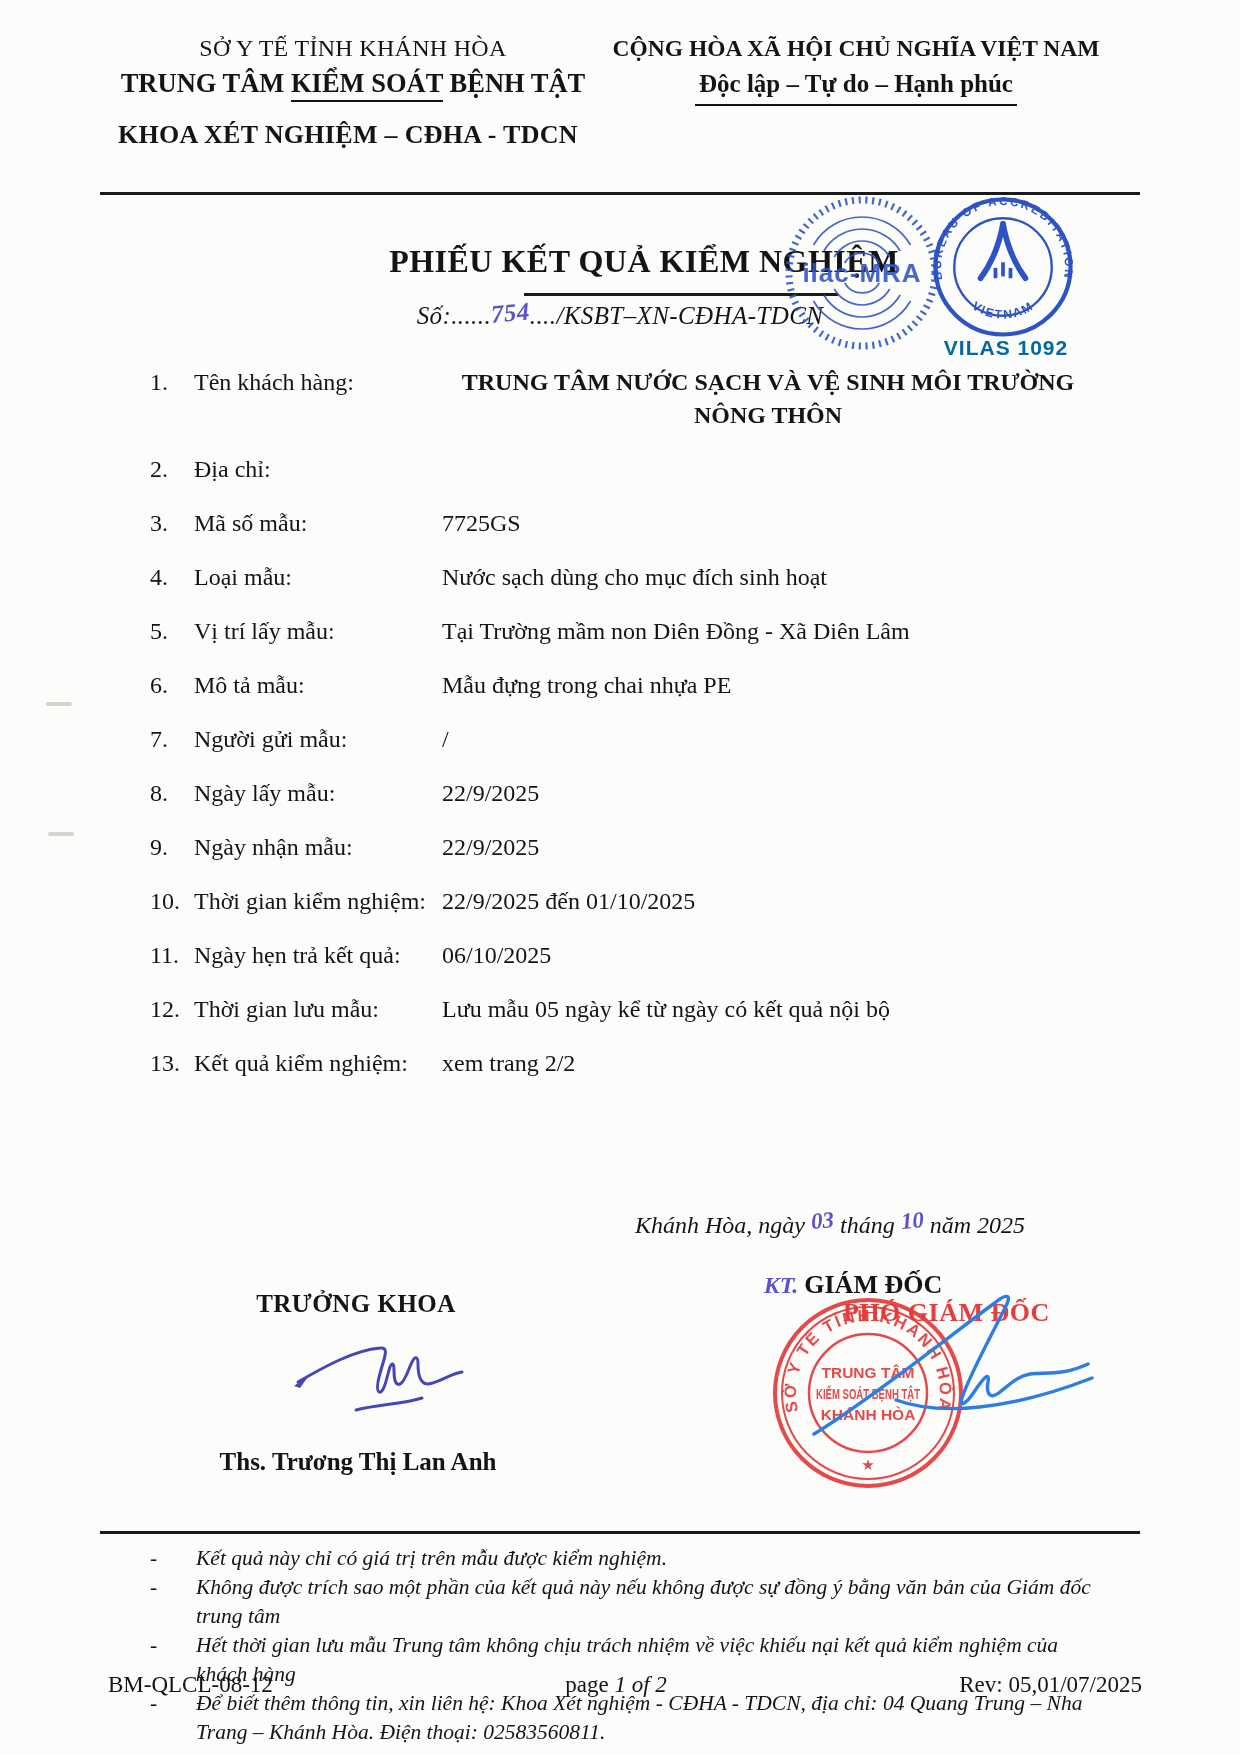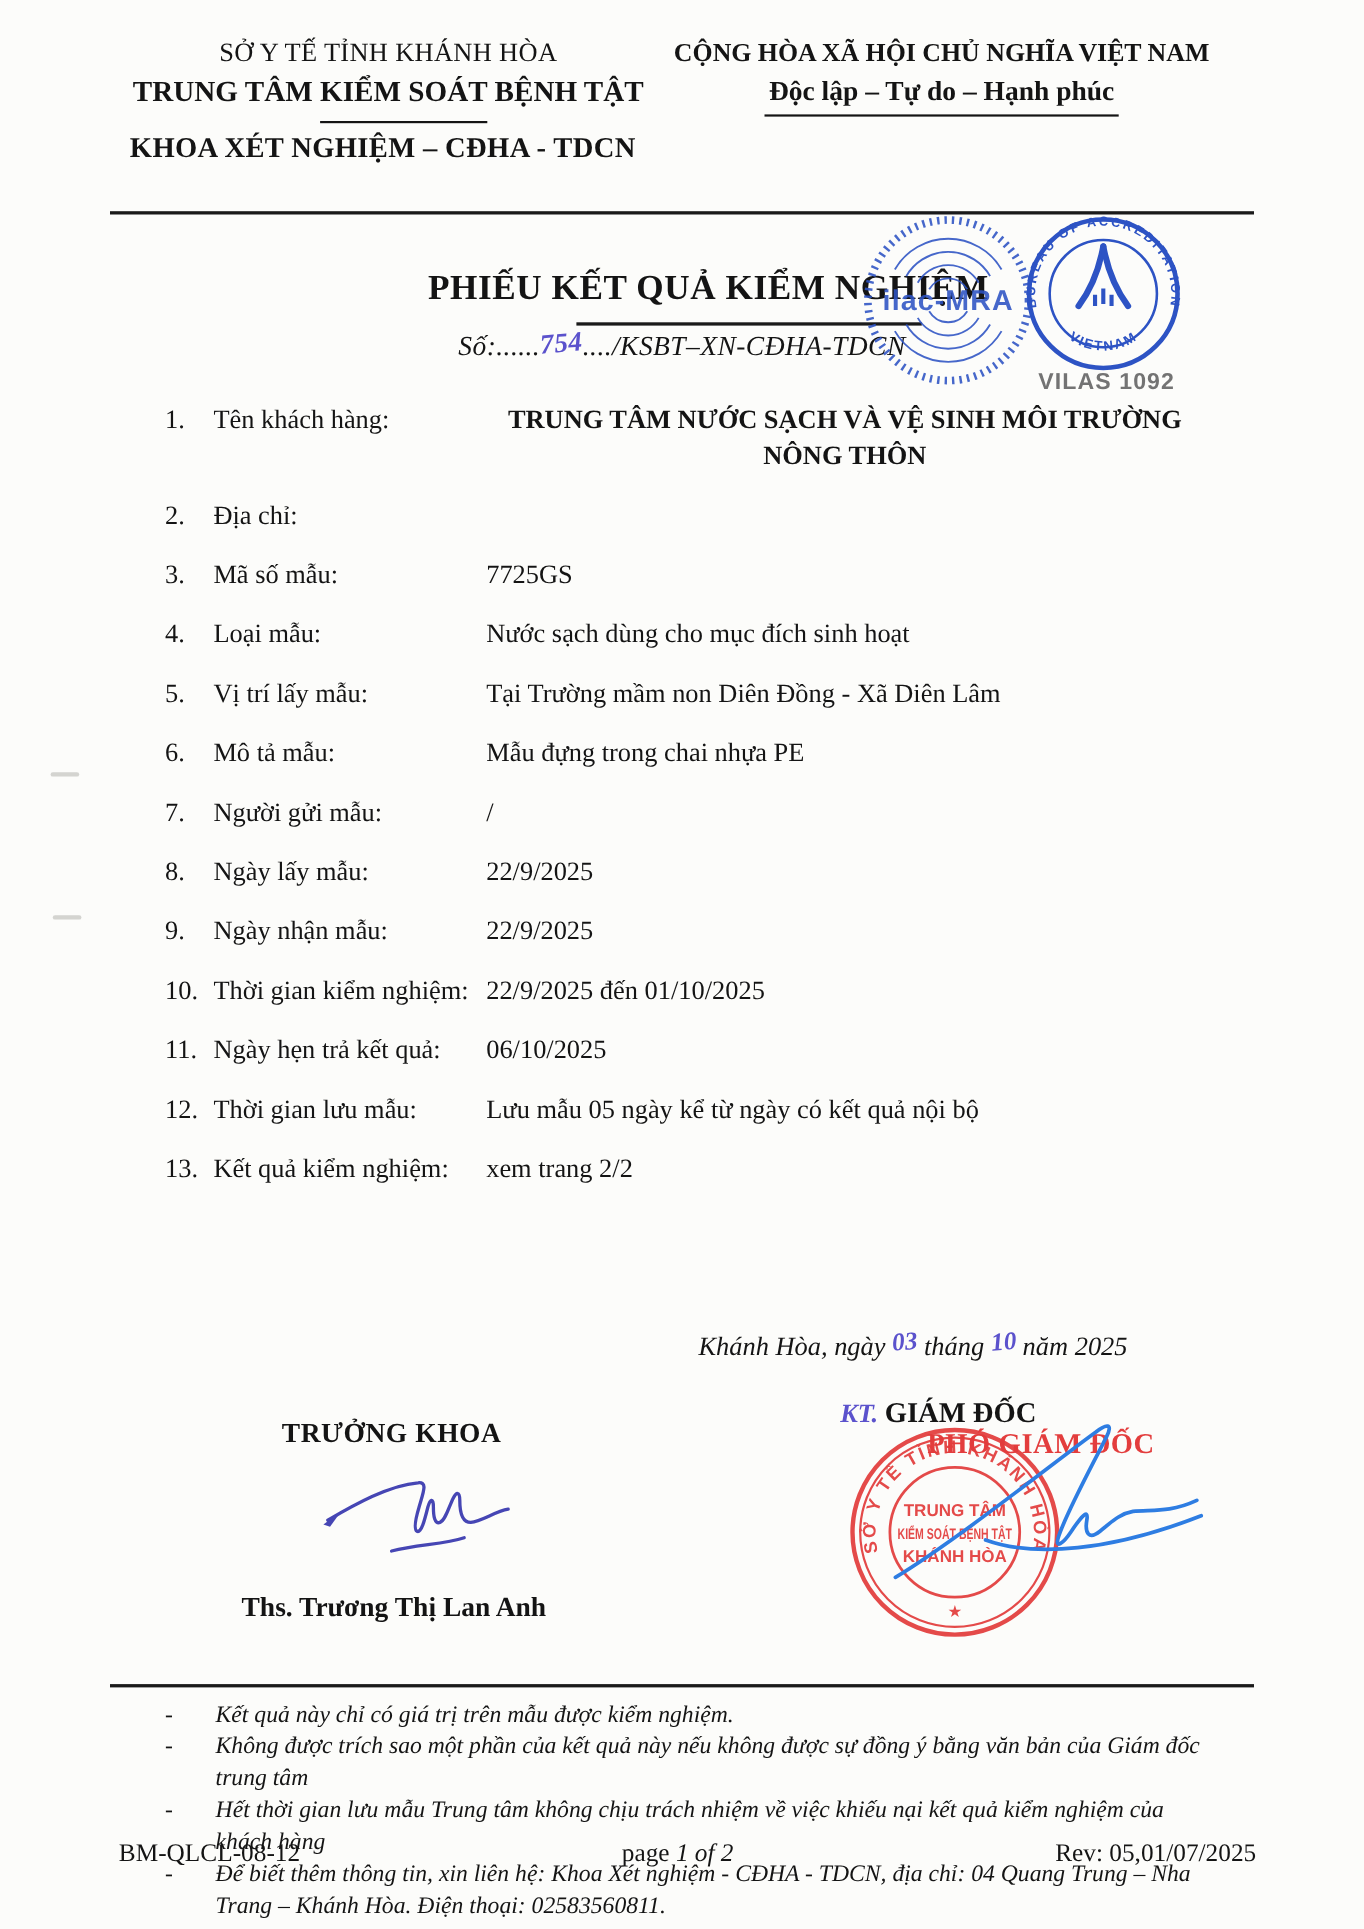--- a/index.html
+++ b/index.html
@@ -10,36 +10,36 @@
     overflow:hidden;
   }
   .abs{position:absolute;}
   .bold{font-weight:bold;}
   .ital{font-style:italic;}
 
   
   .hdr-left{left:118px;top:32px;width:470px;text-align:center;line-height:1.35;}
   .hdr-left .l1{font-size:24px;letter-spacing:.3px;}
   .hdr-left .l2{font-size:26.5px;font-weight:bold;margin-top:2px;}
-  .u-span{border-bottom:2.5px solid #141414;padding-bottom:12px;}
+  .u-span{border-bottom:2.5px solid #141414;padding-bottom:2px;}
   .hdr-dept{left:118px;top:120px;font-size:26px;font-weight:bold;letter-spacing:.3px;}
   .hdr-right{left:592px;top:32px;width:528px;text-align:center;line-height:1.4;}
   .hdr-right .l1{font-size:23.5px;font-weight:bold;}
   .hdr-right .l2{font-size:25px;font-weight:bold;display:inline-block;border-bottom:2.5px solid #141414;padding:0 4px 3px;margin-top:1px;}
   .top-rule{left:100px;top:192px;width:1040px;height:3px;background:#1a1a1a;}
 
   
   .doc-title{left:0;top:243px;width:100%;text-align:center;font-size:32px;font-weight:bold;letter-spacing:.5px;padding-left:24px;}
   .title-underline{left:524px;top:293px;width:314px;height:2.5px;background:#1a1a1a;}
   .doc-no{left:0;top:302px;width:100%;text-align:center;font-style:italic;font-size:25px;letter-spacing:.4px;}
   .hand{color:#5b52cc;font-weight:bold;display:inline-block;transform:rotate(-5deg);position:relative;top:-3px;}
 
   
   .stamp-svg{position:absolute;}
-  .vilas-code{left:928px;top:336px;width:156px;text-align:center;color:#737373;font-weight:bold;
+  .vilas-code{left:928px;top:336px;width:156px;text-align:center;color:#0369a1;font-weight:bold;
     font-family:"Liberation Sans","DejaVu Sans",sans-serif;font-size:21px;letter-spacing:1px;}
 
   
   .fields{left:150px;top:366px;width:944px;}
   .frow{display:flex;margin-bottom:21px;font-size:24px;line-height:33px;}
   .fnum{flex:none;width:44px;}
   .flabel{flex:none;min-width:238px;padding-right:10px;white-space:nowrap;}
   .fvalue{flex:1;}
   .center-wrap{text-align:center;}
 

